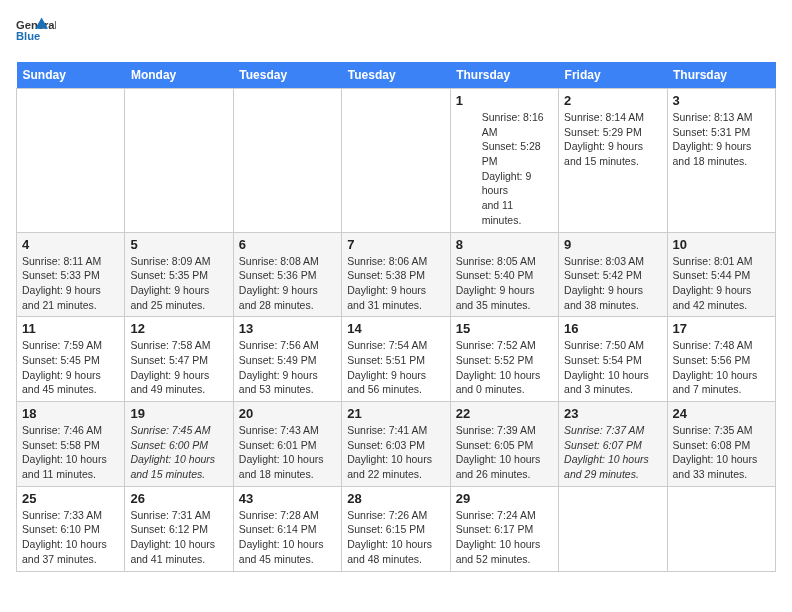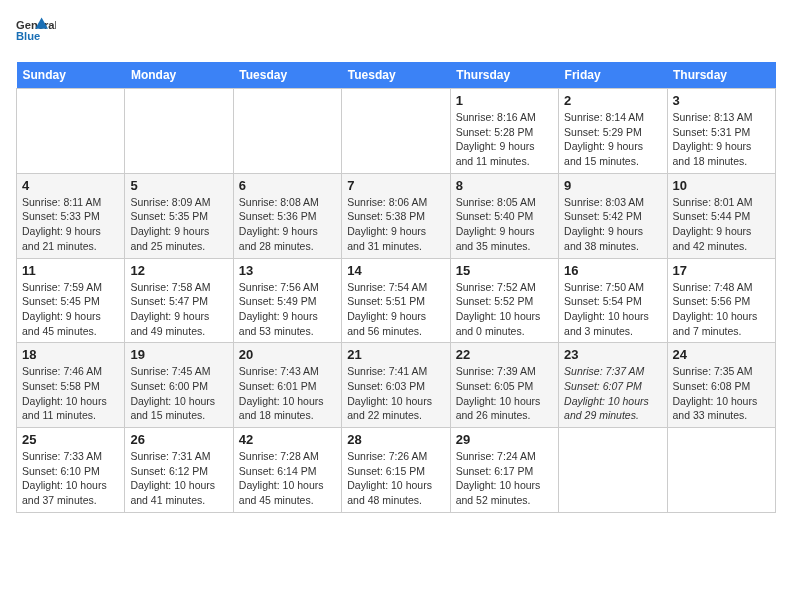--- a/index.html
+++ b/index.html
@@ -112,21 +112,21 @@
       </tr>
   </thead>
   <tbody id="calendar-body">
   <tr>
         <td class="empty-cell"></td>
         <td class="empty-cell"></td>
         <td class="empty-cell"></td>
         <td class="empty-cell"></td>
         <td>
           <div class="day-number">1</div>
-          <div class="day-info" style="white-space: pre-line;">Sunrise: 8:16 AM
+          <div class="day-info" style="white-space: pre-line; margin-left: 26px;">Sunrise: 8:16 AM
 Sunset: 5:28 PM
 Daylight: 9 hours
 and 11 minutes.</div>
         </td>
         <td>
           <div class="day-number">2</div>
           <div class="day-info" style="white-space: pre-line;">Sunrise: 8:14 AM
 Sunset: 5:29 PM
 Daylight: 9 hours
 and 15 minutes.</div>
@@ -244,21 +244,21 @@
       <tr>
         <td>
           <div class="day-number">18</div>
           <div class="day-info" style="white-space: pre-line;">Sunrise: 7:46 AM
 Sunset: 5:58 PM
 Daylight: 10 hours
 and 11 minutes.</div>
         </td>
         <td>
           <div class="day-number">19</div>
-          <div class="day-info" style="white-space: pre-line;">Sunrise: 7:45 AM
+          <div class="day-info" style="white-space: pre-line; font-style: italic;">Sunrise: 7:45 AM
 Sunset: 6:00 PM
 Daylight: 10 hours
 and 15 minutes.</div>
         </td>
         <td>
           <div class="day-number">20</div>
           <div class="day-info" style="white-space: pre-line;">Sunrise: 7:43 AM
 Sunset: 6:01 PM
 Daylight: 10 hours
 and 18 minutes.</div>
@@ -301,21 +301,21 @@
 and 37 minutes.</div>
         </td>
         <td>
           <div class="day-number">26</div>
           <div class="day-info" style="white-space: pre-line;">Sunrise: 7:31 AM
 Sunset: 6:12 PM
 Daylight: 10 hours
 and 41 minutes.</div>
         </td>
         <td>
-          <div class="day-number">42</div>
+          <div class="day-number">43</div>
           <div class="day-info" style="white-space: pre-line;">Sunrise: 7:28 AM
 Sunset: 6:14 PM
 Daylight: 10 hours
 and 45 minutes.</div>
         </td>
         <td>
           <div class="day-number">28</div>
           <div class="day-info" style="white-space: pre-line;">Sunrise: 7:26 AM
 Sunset: 6:15 PM
 Daylight: 10 hours

